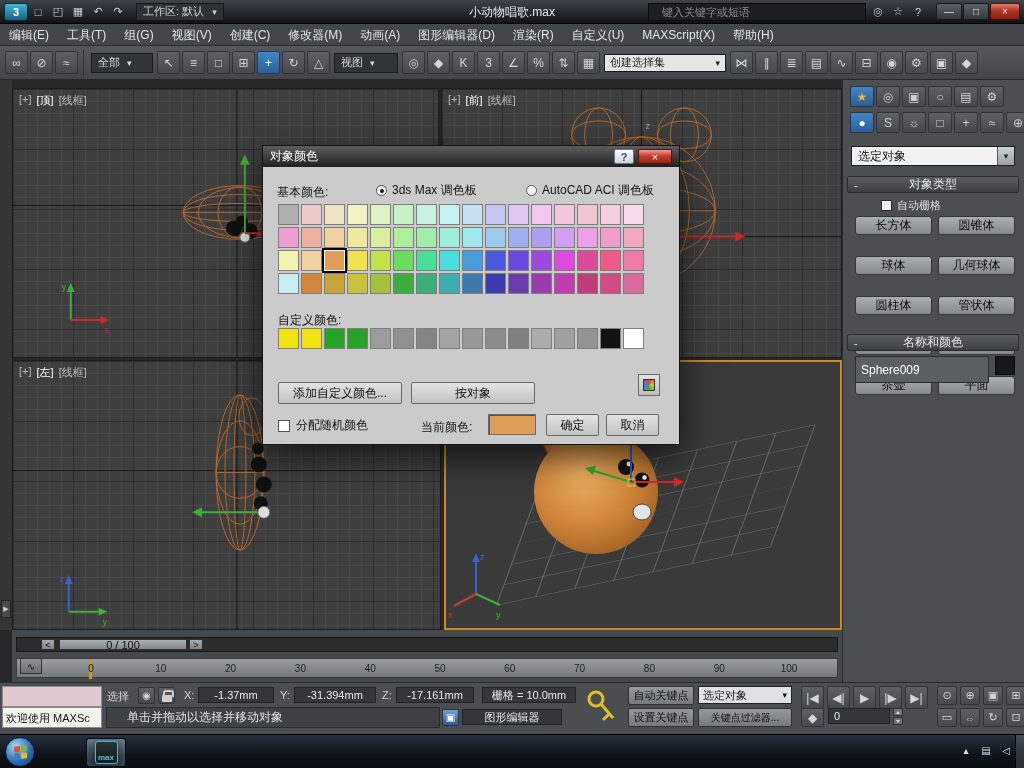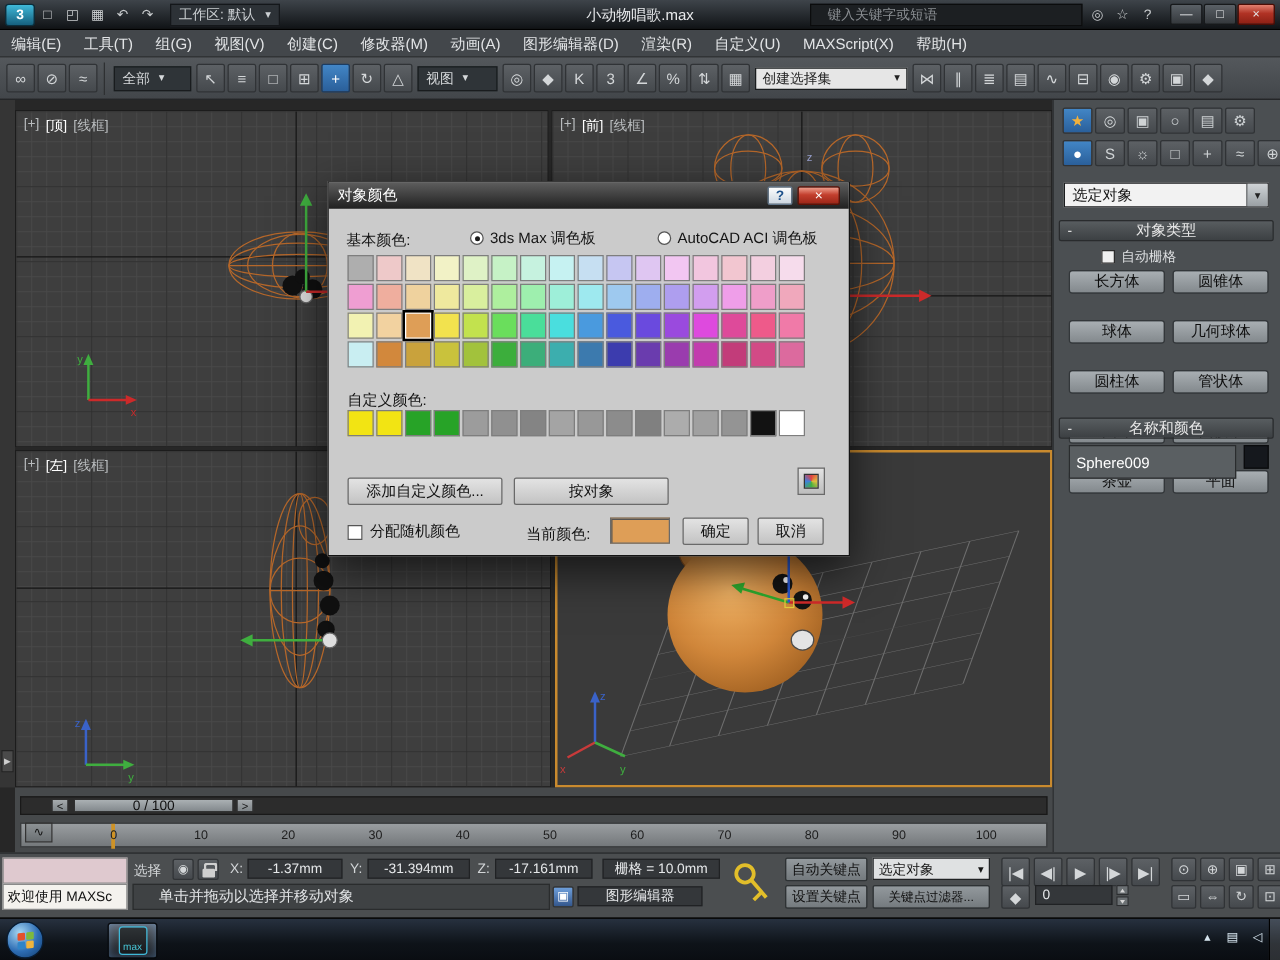--- a/index.html
+++ b/index.html
@@ -83,21 +83,21 @@
 .spinner .dn::after{border-top:3px solid #d8d8d8}
 .lock{position:relative;width:10px;height:7px;background:#cfcfcf;border-radius:1px;margin-top:5px}
 .lock::before{content:'';position:absolute;left:1px;top:-5px;width:7px;height:5px;border:2px solid #cfcfcf;border-bottom:none;border-radius:3px 3px 0 0}
 
 .taskbar{position:absolute;left:0;top:734px;width:1024px;height:34px;background:linear-gradient(#27313f,#0e1319 60%,#0a0d12);border-top:1px solid #000}
 .orb{position:absolute;left:5px;top:2px;width:30px;height:30px;border-radius:50%;background:radial-gradient(circle at 35% 30%,#a8d8f4,#2d6db4 55%,#123a6b);border:1px solid #081c33;display:flex;align-items:center;justify-content:center}
 .flag{width:13px;height:13px;display:grid;grid-template-columns:6px 6px;gap:1px;transform:skewY(-6deg)}
 .flag i{border-radius:1px}
 .flag i:nth-child(1){background:#e4502c}.flag i:nth-child(2){background:#7db93c}.flag i:nth-child(3){background:#2f84c8}.flag i:nth-child(4){background:#f0b43c}
 .appbtn{position:absolute;left:86px;top:3px;width:40px;height:29px;background:linear-gradient(rgba(255,255,255,.28),rgba(255,255,255,.06));border:1px solid #070a0e;border-radius:3px;box-shadow:inset 0 0 8px rgba(130,190,255,.4);display:flex;align-items:center;justify-content:center}
-.appico{width:23px;height:23px;background:linear-gradient(#2e3336,#17191c);border:1px solid #3fb8d8;border-radius:3px;color:#49c8d8;font-size:8px;font-weight:normal;display:flex;align-items:flex-end;justify-content:center;padding-bottom:1px}
+.appico{width:23px;height:23px;background:linear-gradient(#2e3336,#17191c);border:1px solid #3fb8d8;border-radius:3px;color:#49c8d8;font-size:8px;font-weight:bold;display:flex;align-items:flex-end;justify-content:center;padding-bottom:1px}
 .trayarea{position:absolute;right:10px;top:6px;display:flex;gap:4px;align-items:center}
 .trayicon{width:16px;height:18px;color:#d6e4ee;font-size:10px;display:flex;align-items:center;justify-content:center}
 .showdesk{position:absolute;right:0;top:0;width:9px;height:34px;background:rgba(255,255,255,.14);border-left:1px solid #000}
 
 .dialog{position:absolute;left:262px;top:145px;width:418px;height:300px;background:#cbcbcb;border:1px solid #141414;box-shadow:0 12px 34px rgba(0,0,0,.65);z-index:60}
 .dtitle{height:21px;background:linear-gradient(#5d5d5d,#202020);display:flex;align-items:center;color:#fff;font-size:12px;padding:0 7px}
 .dhelp{margin-left:auto;width:20px;height:15px;background:linear-gradient(#fdfdfd,#ccd6e0);border:1px solid #64788c;border-radius:2px;color:#1b4f8a;font-size:11px;font-weight:bold;display:flex;align-items:center;justify-content:center}
 .dclose{margin-left:4px;width:34px;height:15px;background:linear-gradient(#f0a08e,#c33f2e 45%,#9c2618);border:1px solid #5e1106;border-radius:2px;color:#fff;font-size:11px;display:flex;align-items:center;justify-content:center}
 .dlabel{position:absolute;color:#141414;font-size:12px}
 .radio-g{position:absolute;display:flex;align-items:center;gap:5px;font-size:12px;color:#141414}

